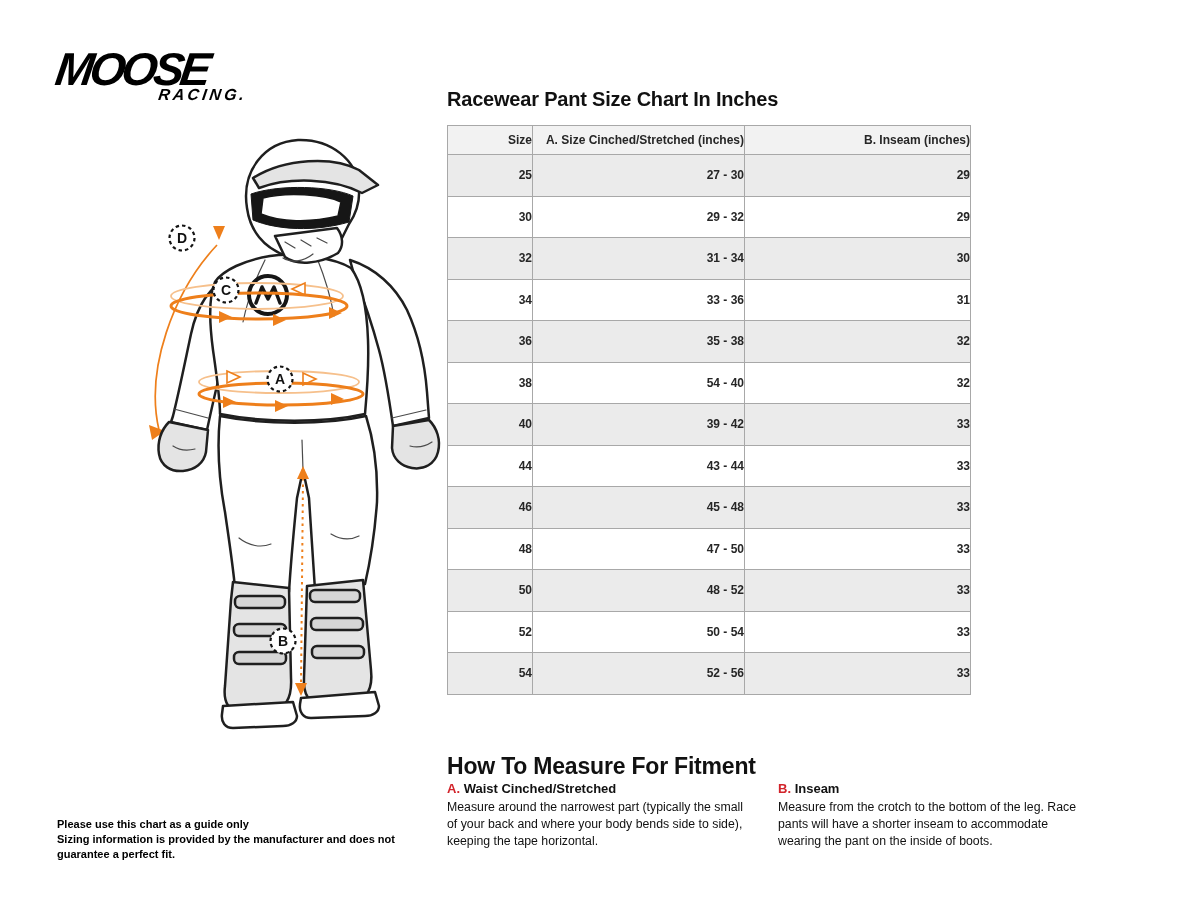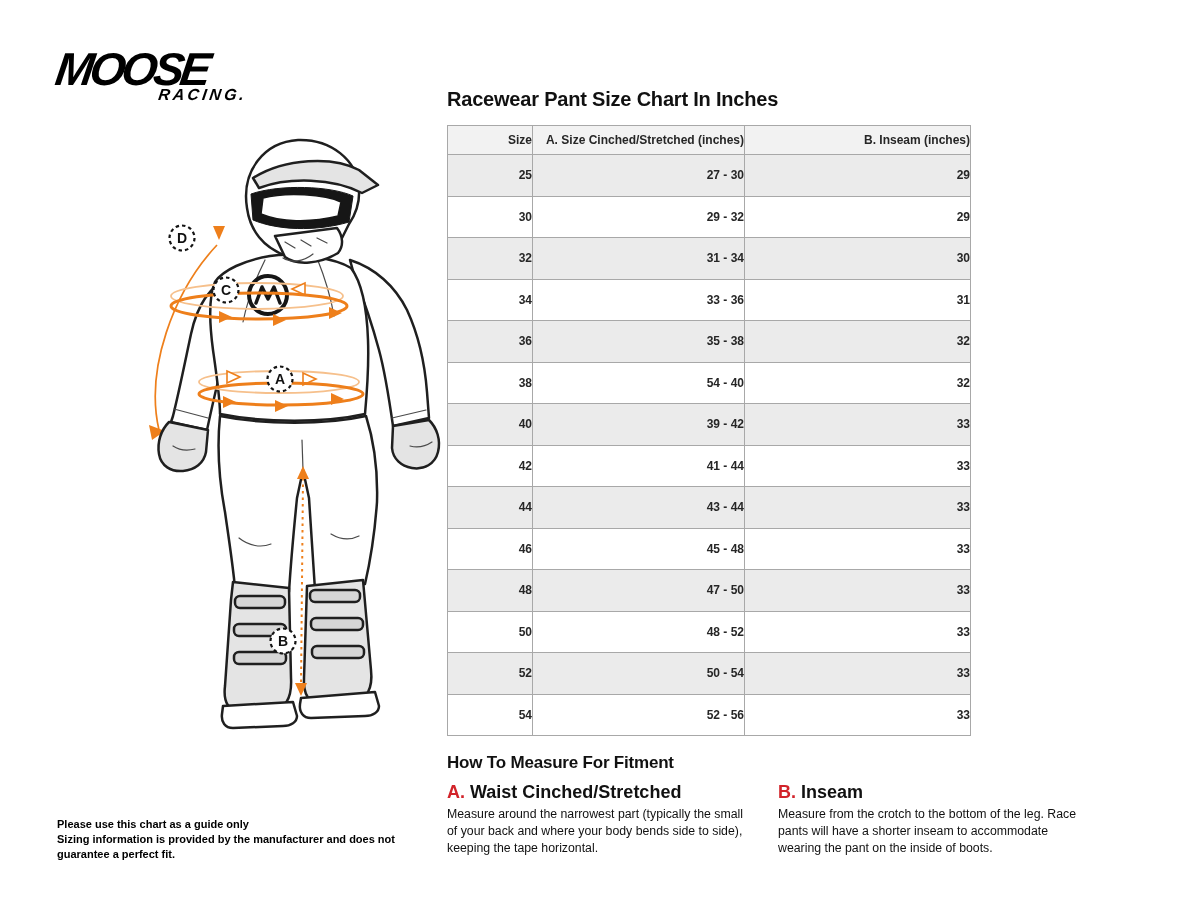--- a/index.html
+++ b/index.html
@@ -49,25 +49,25 @@
     position:absolute;left:447px;top:125px;width:523px;
     border-collapse:collapse;table-layout:fixed;
     font-size:12px;font-weight:bold;color:#262626;text-align:right;
   }
   .size-table th,.size-table td{border:1px solid var(--table-border);}
   .size-table th{height:29px;background:var(--header-bg);font-size:12px;}
   .size-table td{height:41.5px;background:#fff;}
   .size-table tbody tr:nth-child(odd) td{background:var(--row-alt-bg);}
   .size-table col.c1{width:85px;} .size-table col.c2{width:212px;} .size-table col.c3{width:226px;}
   
-  .measure-title{position:absolute;left:447px;top:753px;font-size:17px;font-weight:bold;letter-spacing:-.2px;}
+  .measure-title{position:absolute;left:447px;top:753px;font-size:23px;font-weight:bold;letter-spacing:-.2px;}
   .measure-item{position:absolute;top:780px;width:302px;font-size:12.3px;line-height:1.38;}
   .measure-item.a{left:447px;}
   .measure-item.b{left:778px;}
-  .measure-head{font-weight:bold;font-size:18px;margin-bottom:1px;}
+  .measure-head{font-weight:bold;font-size:13px;margin-bottom:1px;}
   .measure-letter{color:var(--accent-red);}
   
   .disclaimer{position:absolute;left:57px;top:817px;width:380px;font-size:11px;font-weight:bold;line-height:1.35;color:#000;}
 </style>
 </head>
 <body>
 
 <div class="logo">
   <div class="logo-top">MOOSE</div>
   <div class="logo-bottom">RACING.</div>
@@ -229,25 +229,20 @@
         <td>38</td>
         <td>54 - 40</td>
         <td>32</td>
       </tr>
       <tr>
         <td>40</td>
         <td>39 - 42</td>
         <td>33</td>
       </tr>
       <tr>
-        <td>42</td>
-        <td>41 - 44</td>
-        <td>33</td>
-      </tr>
-      <tr>
         <td>44</td>
         <td>43 - 44</td>
         <td>33</td>
       </tr>
       <tr>
         <td>46</td>
         <td>45 - 48</td>
         <td>33</td>
       </tr>
       <tr>

